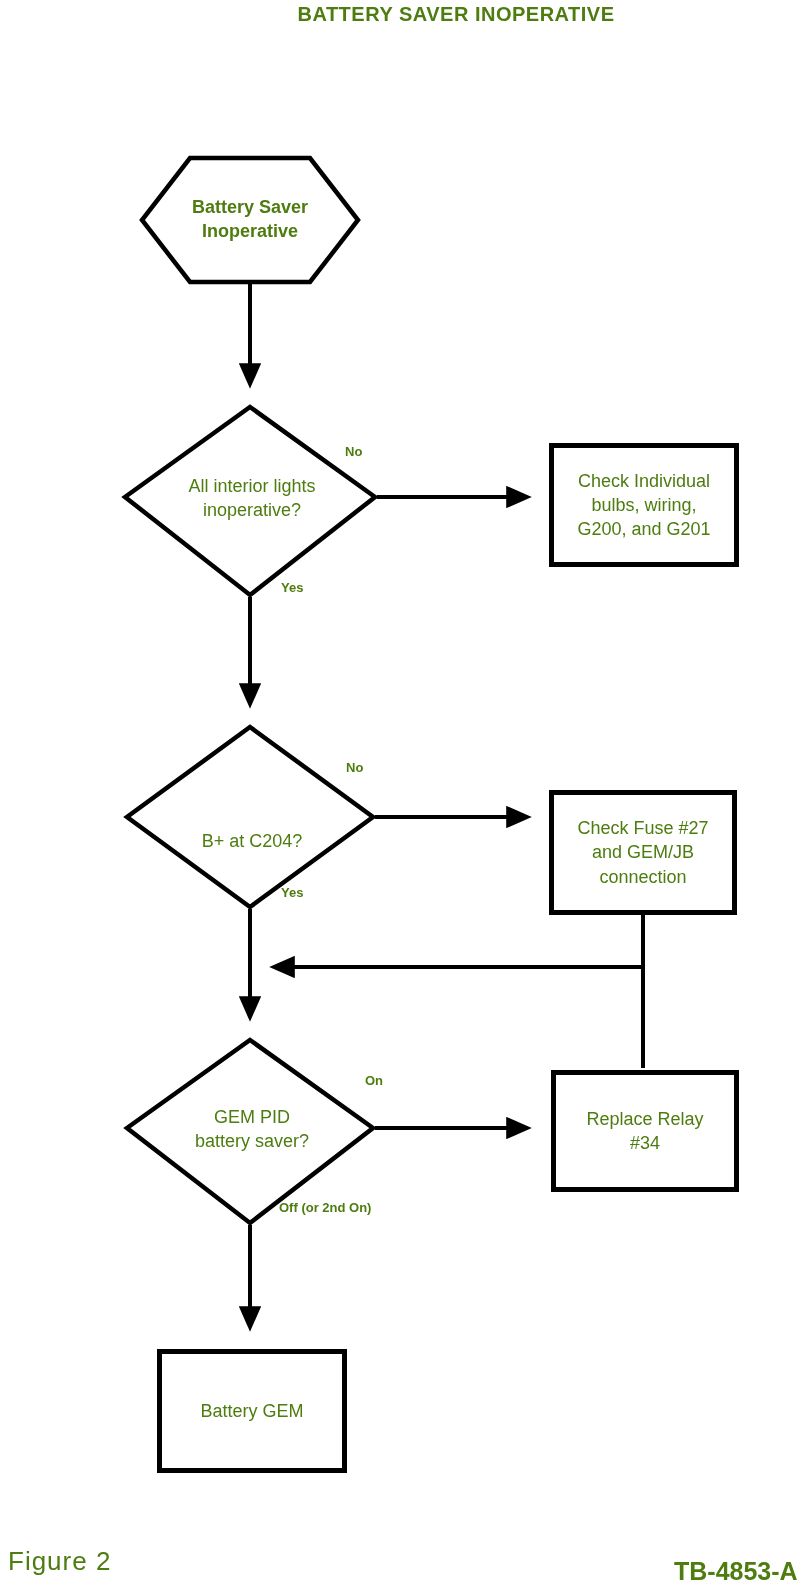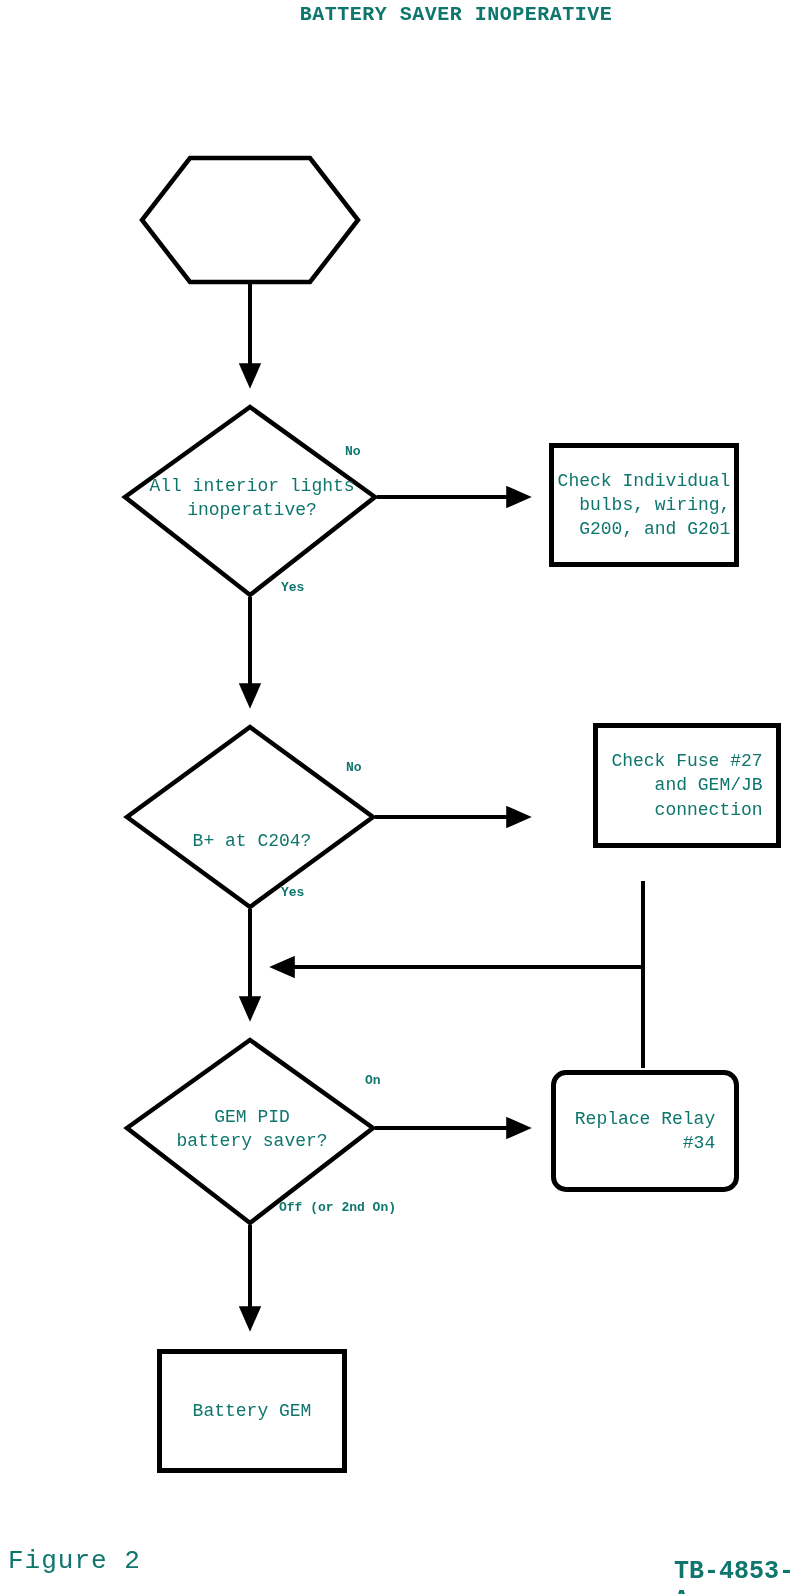--- a/index.html
+++ b/index.html
@@ -1,37 +1,37 @@
 <!DOCTYPE html>
 <html><head>
 <meta charset="utf-8">
 <style>
   html,body{margin:0;padding:0;background:#fff;}
   .page{
     position:relative;width:800px;height:1594px;background:#fff;
-    font-family:Liberation Mono, monospace;color:#0f766e;overflow:hidden;
+    font-family:Liberation Sans, sans-serif;color:#4d7c0f;overflow:hidden;
   }
   .abs{position:absolute;}
   .title{
     top:3px;left:250px;width:412px;text-align:center;
     font-size:20px;font-weight:700;letter-spacing:0.5px;
   }
   svg.canvas{position:absolute;top:0;left:0;}
   svg .shape{fill:none;stroke:#000;stroke-width:4.5;}
   svg .conn{stroke:#000;stroke-width:4;fill:none;}
   .node-text{
     text-align:center;white-space:pre-line;line-height:1.32;
     font-size:18px;font-weight:400;
   }
   .node-text.bold{font-weight:700;}
   .edge-label{font-size:13px;font-weight:700;white-space:nowrap;}
   .action-box{
     box-sizing:border-box;border:5px solid #000;background:#fff;
     display:flex;align-items:center;justify-content:center;
-    text-align:right;white-space:pre-line;line-height:1.35;font-size:18px;
+    text-align:center;white-space:pre-line;line-height:1.35;font-size:18px;
   }
   .figure-label{left:8px;top:1546px;font-size:26px;letter-spacing:1px;}
   .doc-number{left:662px;top:1557px;font-size:25px;font-weight:700;margin-left:12px;}
 </style>
 </head>
 <body>
 
 <div class="page">
 
   <div class="abs title">BATTERY SAVER INOPERATIVE</div>
@@ -53,45 +53,47 @@
     <line class="conn" x1="377" y1="497" x2="527" y2="497" marker-end="url(#arrow)"></line>
     <line class="conn" x1="250" y1="597" x2="250" y2="704" marker-end="url(#arrow)"></line>
     <line class="conn" x1="375" y1="817" x2="527" y2="817" marker-end="url(#arrow)"></line>
     <line class="conn" x1="250" y1="909" x2="250" y2="1017" marker-end="url(#arrow)"></line>
     <line class="conn" x1="643" y1="881" x2="643" y2="1068"></line>
     <line class="conn" x1="643" y1="967" x2="274" y2="967" marker-end="url(#arrow)"></line>
     <line class="conn" x1="375" y1="1128" x2="527" y2="1128" marker-end="url(#arrow)"></line>
     <line class="conn" x1="250" y1="1225" x2="250" y2="1327" marker-end="url(#arrow)"></line>
   </svg>
 
+  <div class="abs node-text bold" style="left:142px;top:196px;width:216px;">Battery Saver
+Inoperative</div>
 
   <div class="abs node-text" style="left:134px;top:475px;width:236px;">All interior lights
 inoperative?</div>
 
   <div class="abs node-text" style="left:134px;top:830px;width:236px;">B+ at C204?</div>
 
   <div class="abs node-text" style="left:134px;top:1106px;width:236px;">GEM PID
 battery saver?</div>
 
   <div class="abs edge-label" style="left:345px;top:444px;">No</div>
   <div class="abs edge-label" style="left:281px;top:580px;">Yes</div>
   <div class="abs edge-label" style="left:346px;top:760px;">No</div>
   <div class="abs edge-label" style="left:281px;top:885px;">Yes</div>
   <div class="abs edge-label" style="left:365px;top:1073px;">On</div>
   <div class="abs edge-label" style="left:279px;top:1200px;">Off (or 2nd On)</div>
 
   <div class="abs action-box" style="left:549px;top:443px;width:190px;height:124px;">Check Individual
 bulbs, wiring,
 G200, and G201</div>
 
-  <div class="abs action-box" style="left:549px;top:723px;width:188px;height:125px;margin-left:44px;">Check Fuse #27
+  <div class="abs action-box" style="left:549px;top:790px;width:188px;height:125px;">Check Fuse #27
 and GEM/JB
 connection</div>
 
-  <div class="abs action-box" style="left:551px;top:1070px;width:188px;height:122px;border-radius:15px;">Replace Relay
+  <div class="abs action-box" style="left:551px;top:1070px;width:188px;height:122px;">Replace Relay
 #34</div>
 
   <div class="abs action-box" style="left:157px;top:1349px;width:190px;height:124px;">Battery GEM</div>
 
   <div class="abs figure-label">Figure 2</div>
   <div class="abs doc-number">TB-4853-A</div>
 
 </div>
 
 </body></html>

